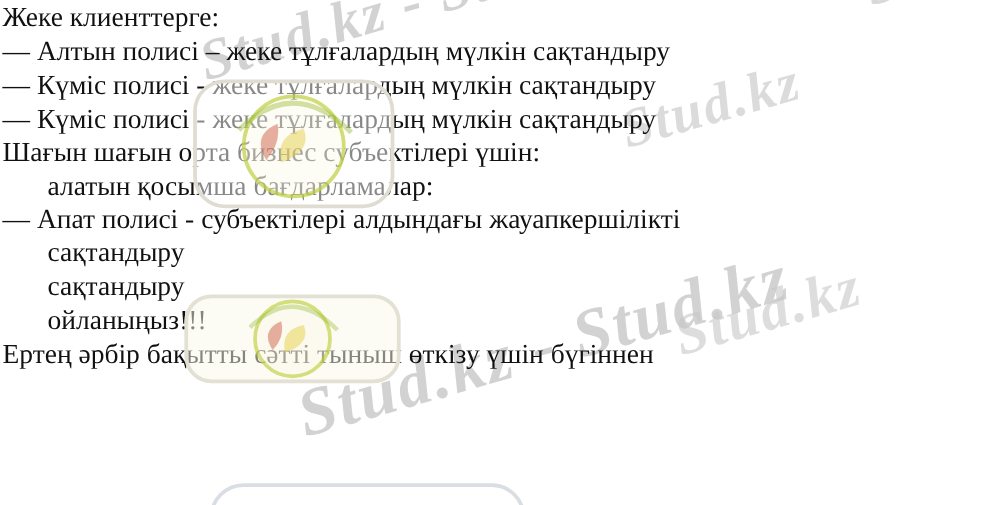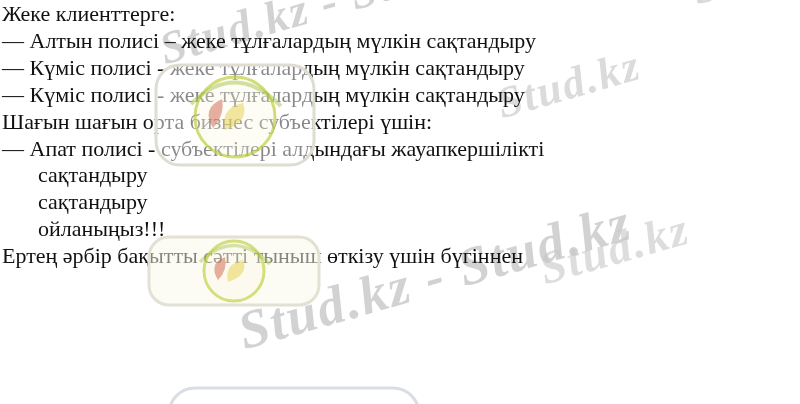--- a/index.html
+++ b/index.html
@@ -69,20 +69,21 @@
     <div class="wm-text wm-d">Stud.kz</div>
     <div class="wm-text wm-e">Stud.kz - Stud.kz</div>
   </div>
 
   <div class="doc" id="doc">
       <div class="line">Жеке клиенттерге:</div>
       <div class="line">— Алтын полисі – жеке тұлғалардың мүлкін сақтандыру</div>
       <div class="line">— Күміс полисі - жеке тұлғалардың мүлкін сақтандыру</div>
       <div class="line">— Күміс полисі - жеке тұлғалардың мүлкін сақтандыру</div>
       <div class="line">Шағын шағын орта бизнес субъектілері үшін:</div>
+      <div class="line ind">алатын қосымша бағдарламалар:</div>
       <div class="line">— Апат полисі - субъектілері алдындағы жауапкершілікті</div>
       <div class="line ind">сақтандыру</div>
       <div class="line ind">сақтандыру</div>
       <div class="line ind">ойланыңыз!!!</div>
       <div class="line">Ертең әрбір бақытты сәтті тыныш өткізу үшін бүгіннен</div>
     </div>
 
   <div class="logo logo1">
     <svg width="164" height="106" viewBox="0 0 164 106">
       <rect x="3" y="3" width="158" height="100" rx="24" fill="rgba(255,255,255,0.5)" stroke="#dfdcd1" stroke-width="3"></rect>

